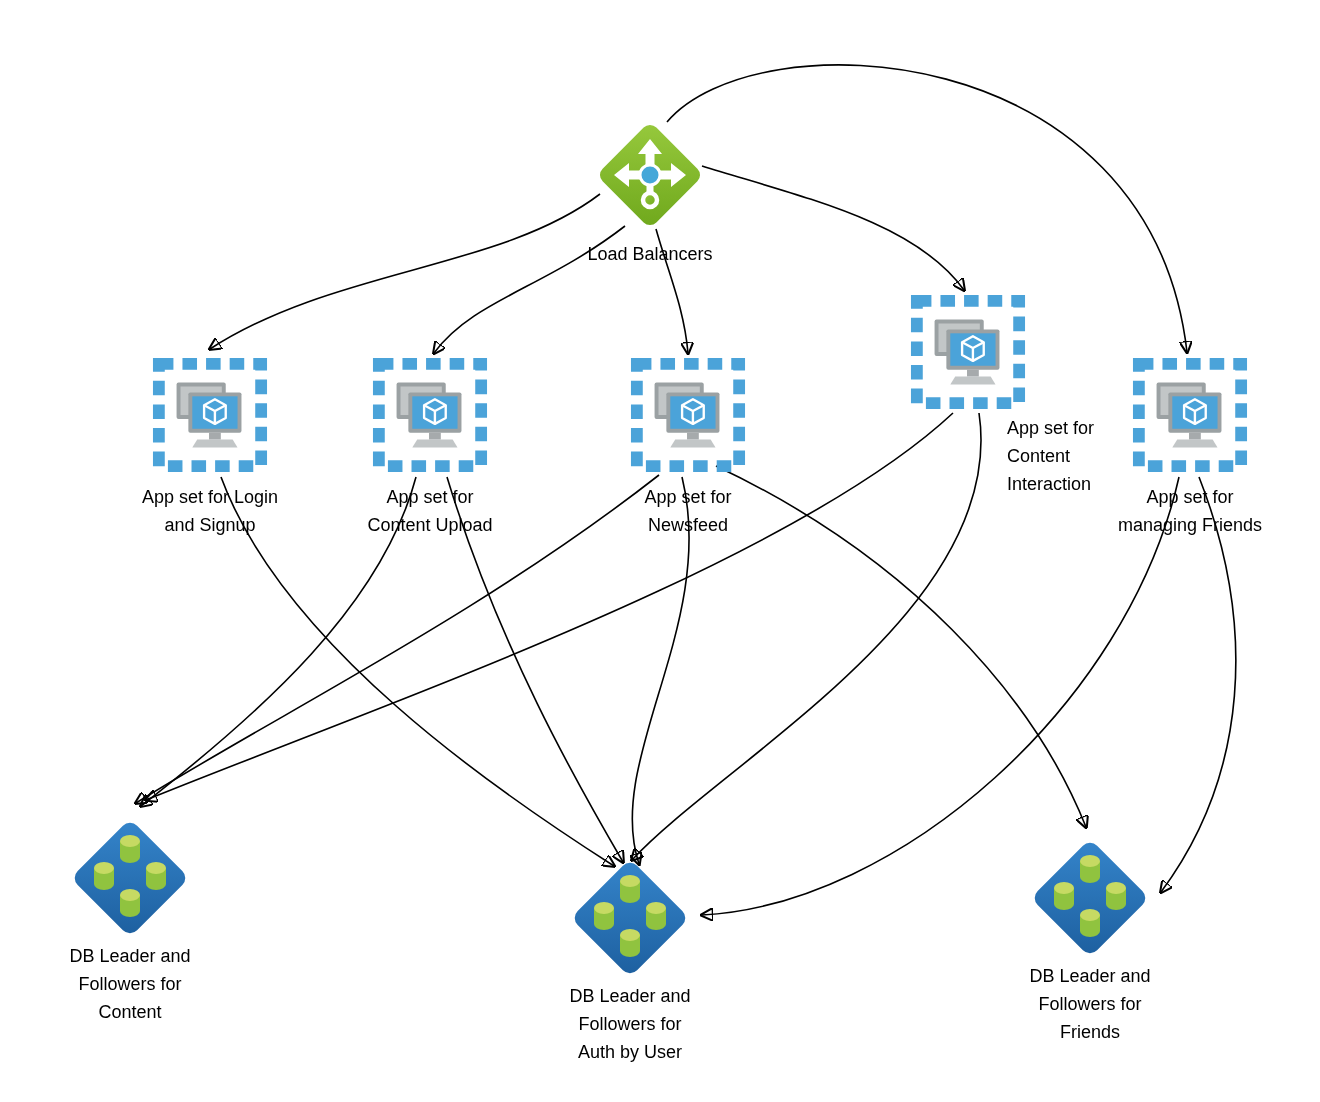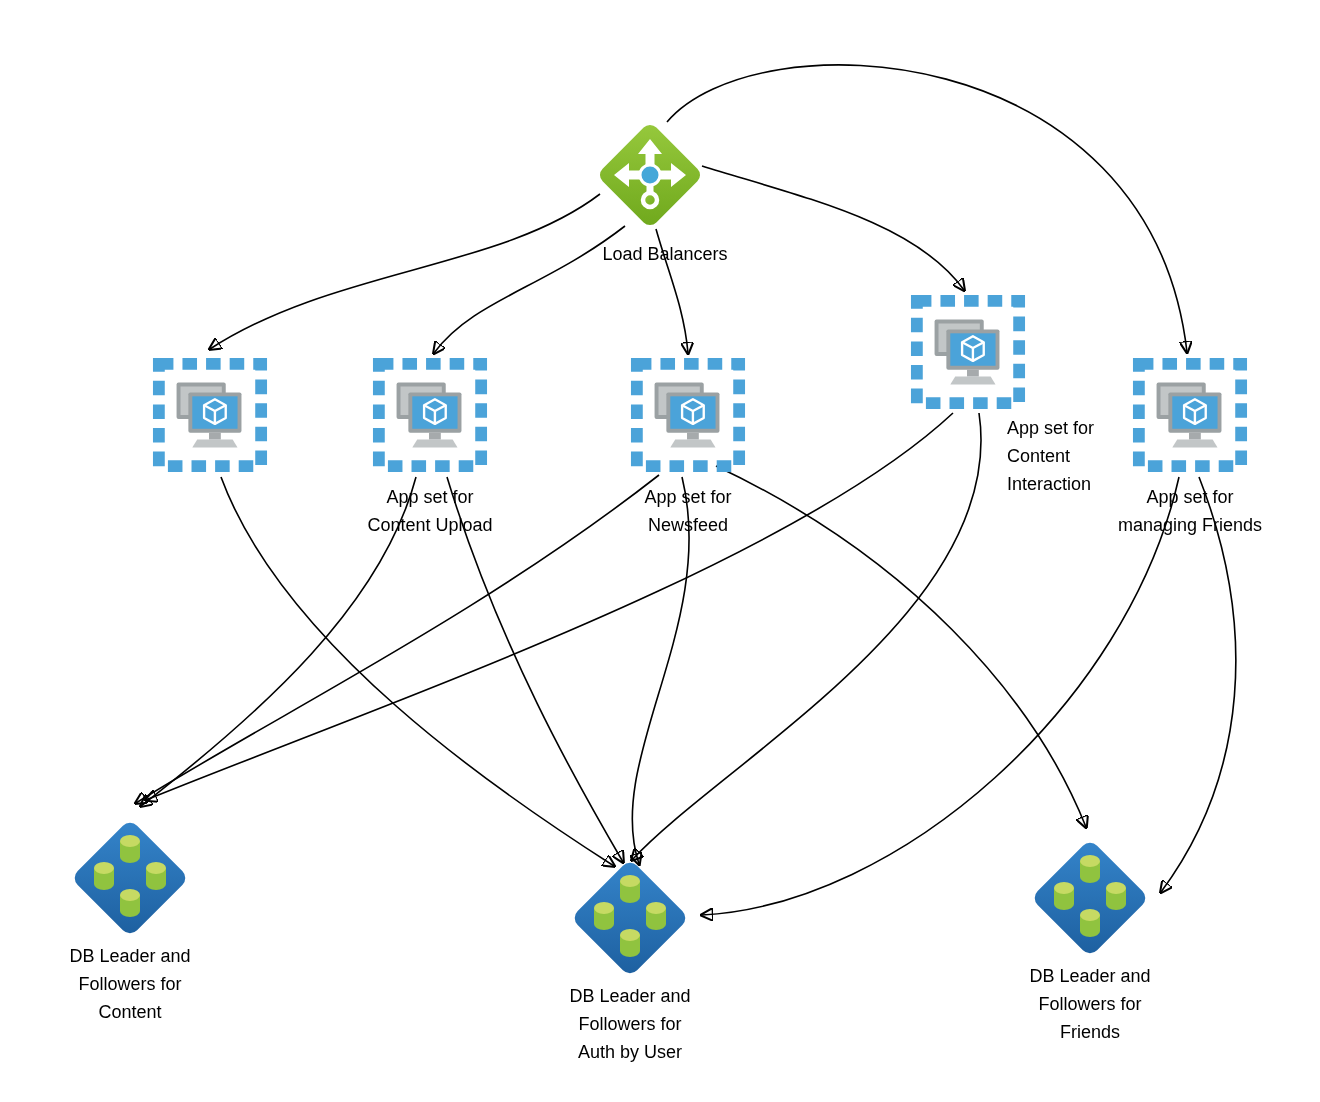--- a/index.html
+++ b/index.html
@@ -117,27 +117,29 @@
     <path d="M 979,413 C 1008,608 722,762 632,860" marker-end="url(#arrow)"></path>
     <path d="M 1199,477 C 1257,625 1248,775 1161,892" marker-end="url(#arrow)"></path>
     <path d="M 1179,477 C 1128,705 898,905 702,915" marker-end="url(#arrow)"></path>
   </svg>
 
   <div class="node" style="left:595px;top:120px;width:110px;height:110px">
     <svg viewBox="0 0 110 110">
         <use href="#sym-lb"></use>
       </svg>
   </div>
-  <div class="label" style="left:565px;top:240px;width:200px">Load Balancers</div>
+  <div class="label" style="left:550px;top:240px;width:200px">Load Balancers</div>
 
   <div class="node" style="left:151px;top:356px;width:118px;height:118px">
     <svg viewBox="0 0 120 120">
         <use href="#sym-vmss"></use>
       </svg>
   </div>
+  <div class="label" style="left:100px;top:483px;width:220px">App set for Login
+and Signup</div>
 
   <div class="node" style="left:371px;top:356px;width:118px;height:118px">
     <svg viewBox="0 0 120 120">
         <use href="#sym-vmss"></use>
       </svg>
   </div>
   <div class="label" style="left:320px;top:483px;width:220px">App set for
 Content Upload</div>
 
   <div class="node" style="left:629px;top:356px;width:118px;height:118px">

